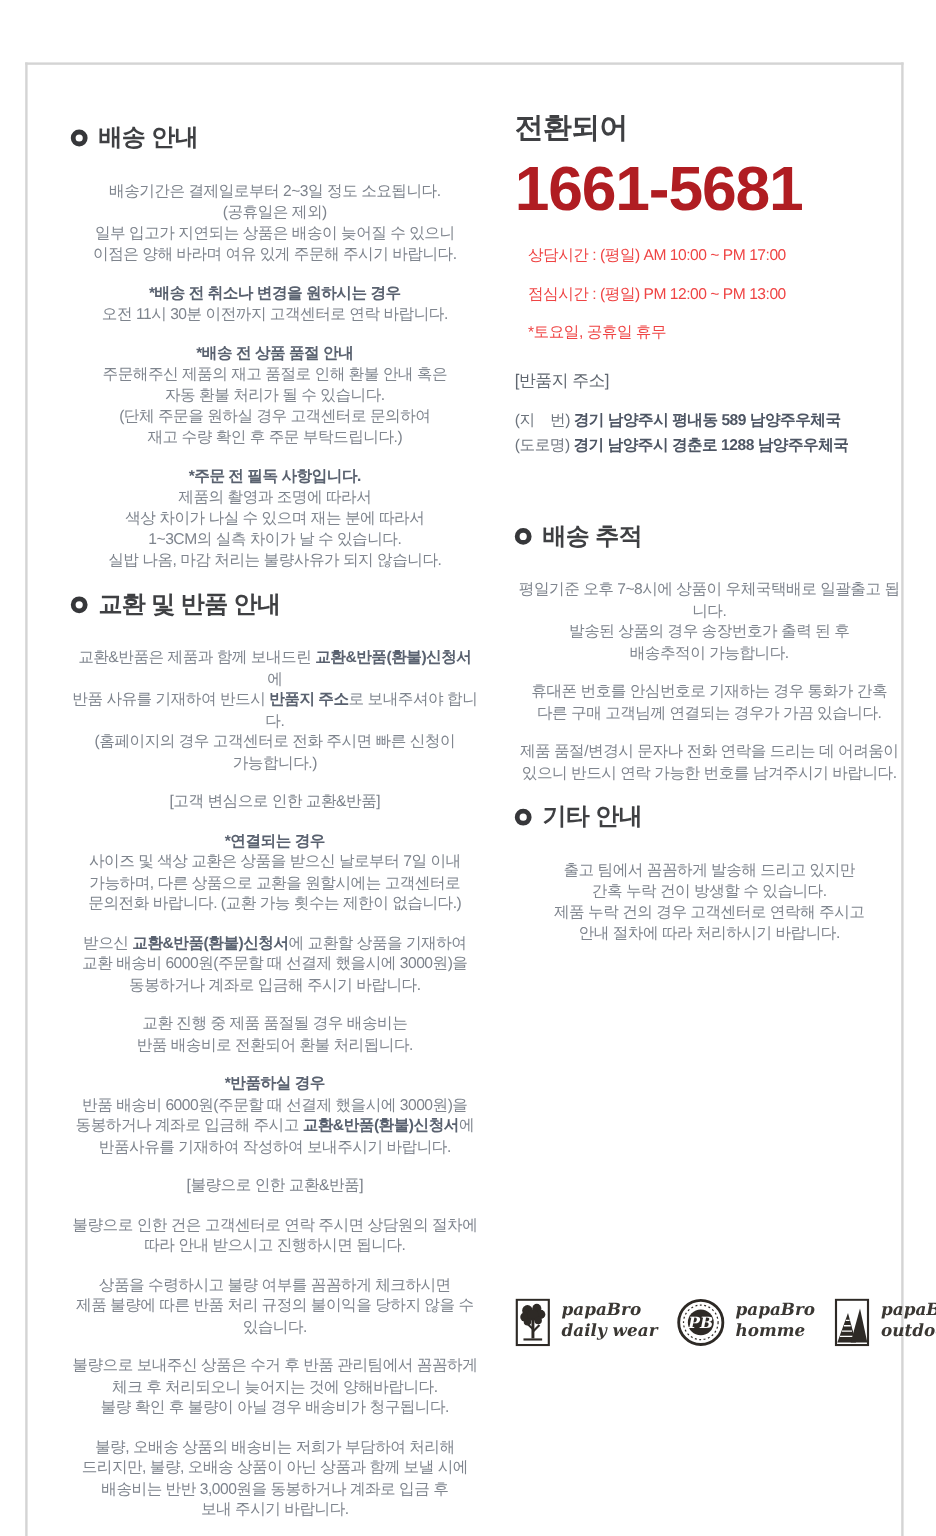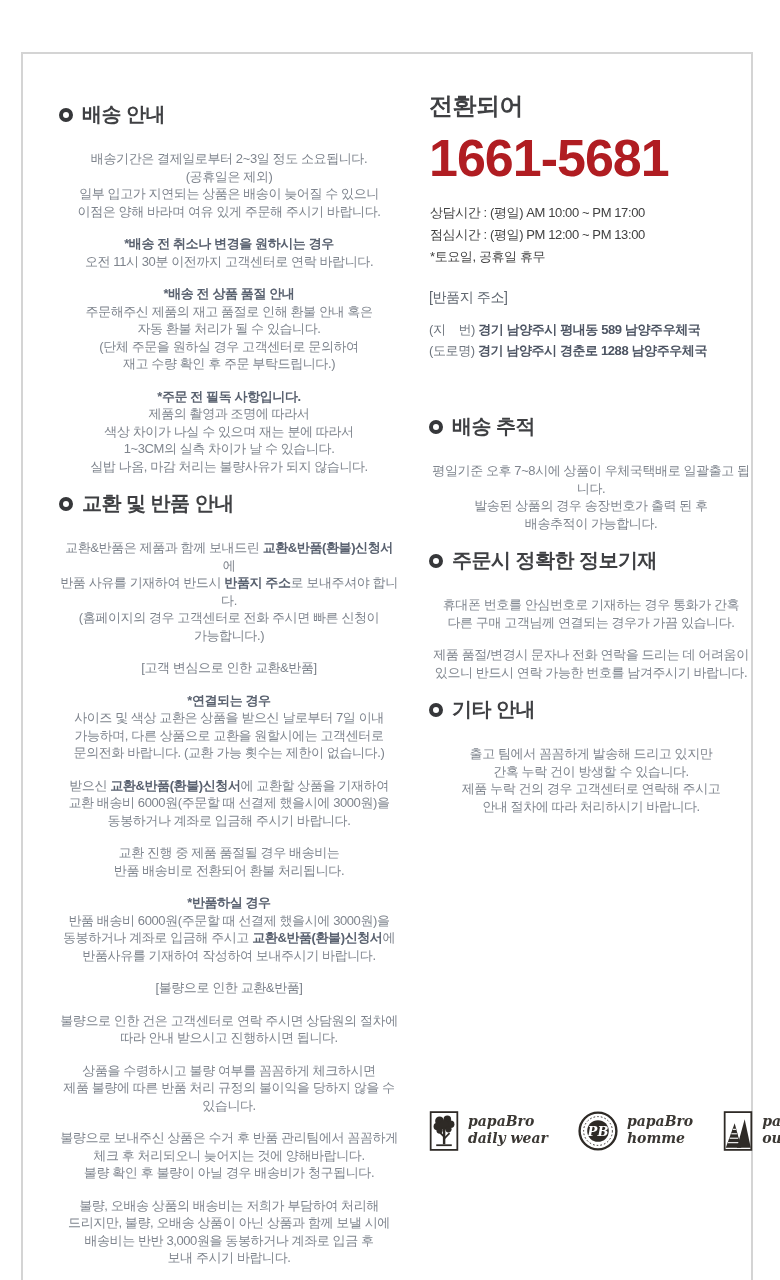--- a/index.html
+++ b/index.html
@@ -67,24 +67,24 @@
   }
   .cs-phone {
     font-size: 52px;
     font-weight: bold;
     color: #b01d22;
     line-height: 1;
     letter-spacing: -1px;
     margin: 0 0 18px 0;
   }
   .cs-hours p {
-    margin: 1px;
+    margin: 11px;
     font-size: 13px;
     line-height: 21px;
-    color: #404040;
+    color: #ef4444;
     letter-spacing: -0.4px;
   }
   .cs-bracket {
     margin: 22px 0 12px 0;
     font-size: 14px;
     color: #5f666f;
     letter-spacing: -0.4px;
   }
   .addr {
     font-size: 13px;
@@ -94,21 +94,21 @@
   .addr .lbl { color: #6d747d; }
   .addr .val { font-weight: bold; color: #4d5563; }
 
   #right-sections { margin-top: 52px; }
 
   
   .brands {
     margin-top: 296px;
     display: flex;
     align-items: flex-start;
-    gap: 30px;
+    gap: 16px;
   }
   .brand { display: flex; align-items: flex-start; gap: 9px; }
   .brand-icon { width: 30px; height: 40px; flex: 0 0 auto; }
   .brand-icon.round { width: 40px; height: 40px; }
   .brand-icon svg { width: 100%; height: 100%; display: block; }
   .brand-text {
     font-family: "DejaVu Serif", "Liberation Serif", serif;
     font-style: italic;
     font-weight: bold;
     font-size: 14px;
@@ -171,24 +171,20 @@
 
     <div id="right-sections">
         <section class="section">
           <h2 class="sec-title">
             <span class="bullet"></span>
             <span>배송 추적</span>
           </h2>
           <p class="para">평일기준 오후 7~8시에 상품이 우체국택배로 일괄출고 됩니다.<br>발송된 상품의 경우 송장번호가 출력 된 후<br>배송추적이 가능합니다.</p>
         </section>
         <section class="section">
-          <h2 class="sec-title">
-            <span class="bullet"></span>
-            <span>주문시 정확한 정보기재</span>
-          </h2>
           <p class="para">휴대폰 번호를 안심번호로 기재하는 경우 통화가 간혹<br>다른 구매 고객님께 연결되는 경우가 가끔 있습니다.</p>
           <p class="para">제품 품절/변경시 문자나 전화 연락을 드리는 데 어려움이<br>있으니 반드시 연락 가능한 번호를 남겨주시기 바랍니다.</p>
         </section>
         <section class="section">
           <h2 class="sec-title">
             <span class="bullet"></span>
             <span>기타 안내</span>
           </h2>
           <p class="para">출고 팀에서 꼼꼼하게 발송해 드리고 있지만<br>간혹 누락 건이 방생할 수 있습니다.<br>제품 누락 건의 경우 고객센터로 연락해 주시고<br>안내 절차에 따라 처리하시기 바랍니다.</p>
         </section>

